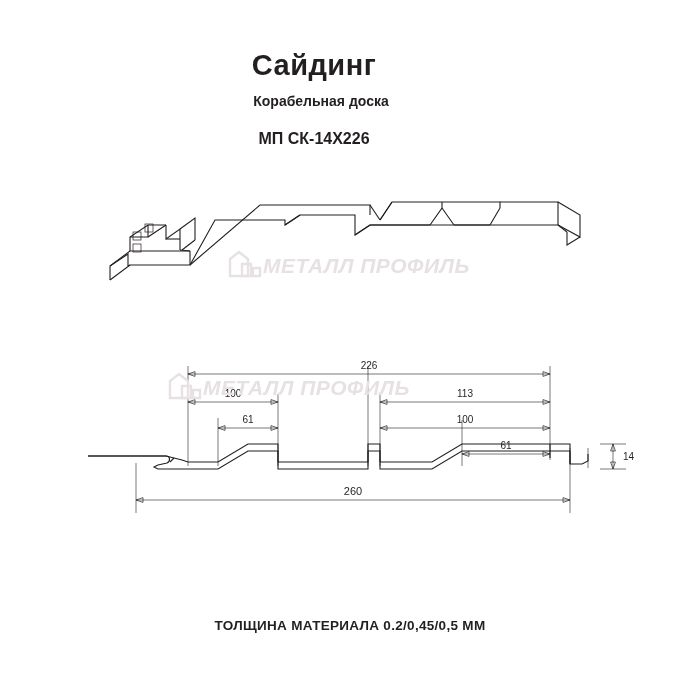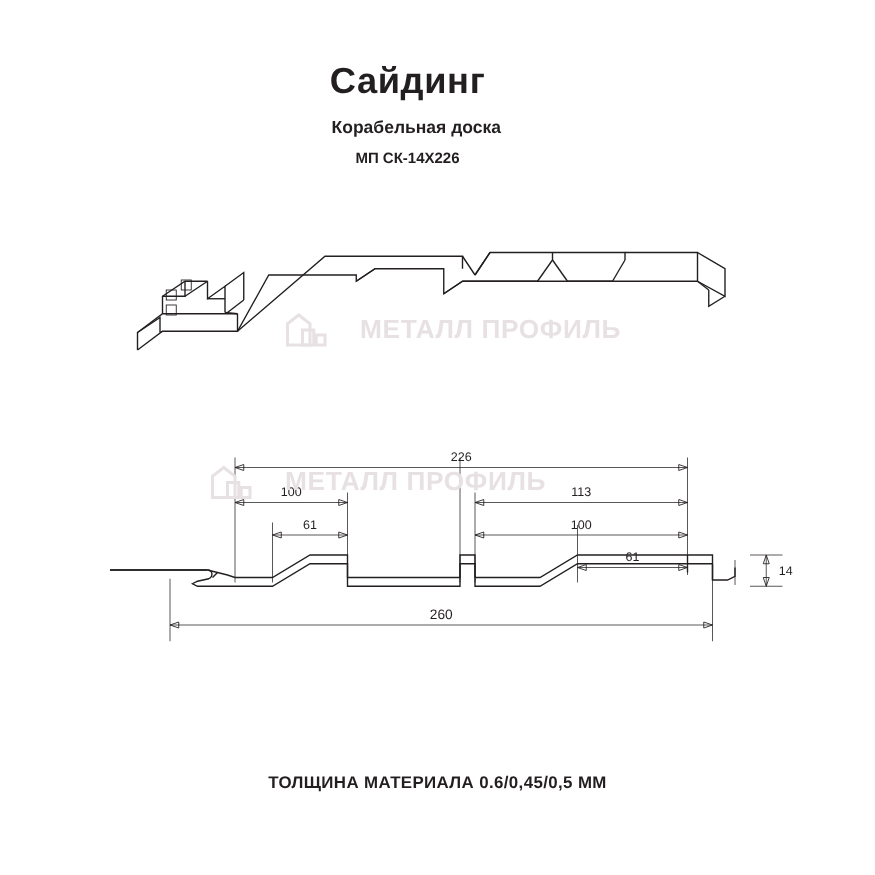--- a/index.html
+++ b/index.html
@@ -17,42 +17,42 @@
   }
   .page {
     position: relative;
     width: 700px;
     height: 700px;
     box-sizing: border-box;
   }
   
   .title-block {
     position: absolute;
-    left: 12px;
+    left: 0;
     top: 48px;
     width: 628px;
     text-align: center;
   }
   .title-main {
     font-size: 29px;
     font-weight: bold;
     letter-spacing: 0.5px;
     line-height: 34px;
   }
   .title-sub {
     font-size: 14px;
     font-weight: bold;
     margin-top: 10px;
     line-height: 18px;
     margin-left: 14px;
   }
   .title-code {
-    font-size: 12px;
-    font-weight: bold;
-    margin-top: 9px;
+    font-size: 16px;
+    font-weight: bold;
+    margin-top: 22px;
     line-height: 14px;
   }
   .footer-note {
     position: absolute;
     left: 0;
     top: 618px;
     width: 700px;
     text-align: center;
     font-size: 13.5px;
     font-weight: bold;
@@ -84,24 +84,25 @@
   }
   .dimtxt-b {
     font-family: "Liberation Sans", sans-serif;
     font-size: 11px;
     fill: #231f20;
   }
   
   .wm {
     position: absolute;
     display: flex;
-    align-items: center;
-    gap: 26px;
+    align-items: flex-end;
+    gap: 1px;
     opacity: 1;
     pointer-events: none;
+    font-style: italic;
   }
   .wm .wm-text {
     font-size: 21px;
     font-weight: bold;
     color: #e8e1e4;
     letter-spacing: 0.5px;
     white-space: nowrap;
   }
   .wm-logo {
     width: 34px;
@@ -254,15 +255,15 @@
 
   <div class="wm wm2">
     <svg class="wm-logo" viewBox="0 0 34 28">
       <path d="M2 26 L2 9 L11 2 L20 9 L20 26 Z" fill="none" stroke="#e8e1e4" stroke-width="2.4"></path>
       <path d="M14 26 L14 14 L23 14 L23 26 Z" fill="none" stroke="#e8e1e4" stroke-width="2.4"></path>
       <path d="M25 26 L25 18 L32 18 L32 26 Z" fill="none" stroke="#e8e1e4" stroke-width="2.4"></path>
     </svg>
     <span class="wm-text">МЕТАЛЛ ПРОФИЛЬ</span>
   </div>
 
-  <div class="footer-note">ТОЛЩИНА МАТЕРИАЛА 0.6/0,45/0,5 ММ</div>
+  <div class="footer-note">ТОЛЩИНА МАТЕРИАЛА 0.2/0,45/0,5 ММ</div>
 
 </div>
 
 </body></html>

